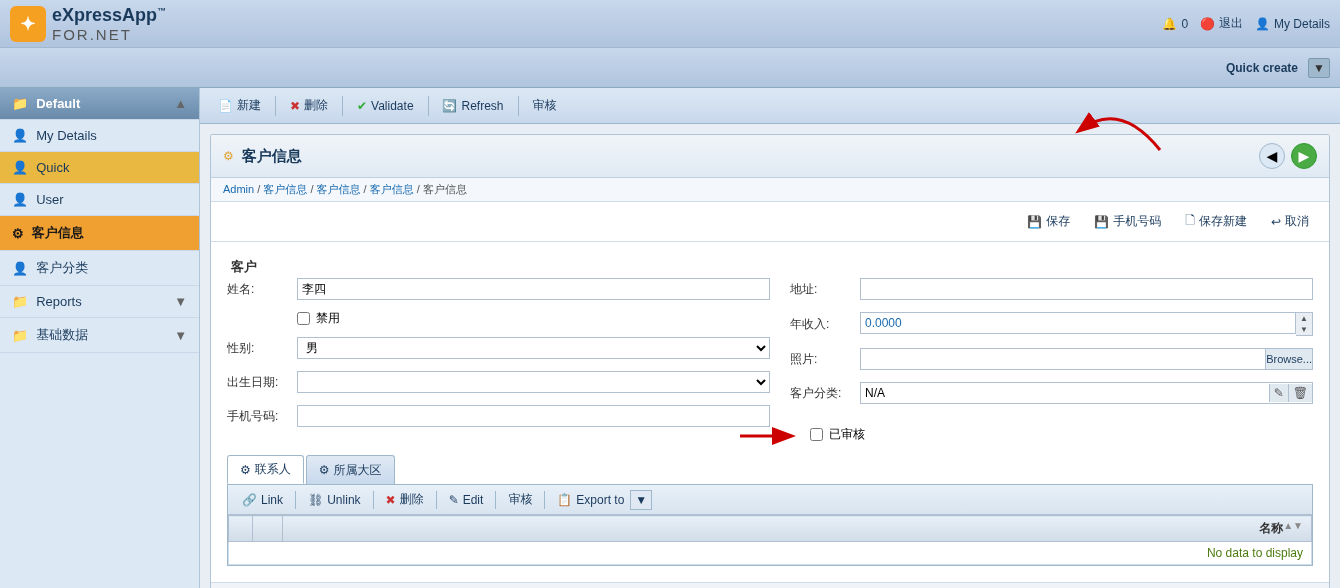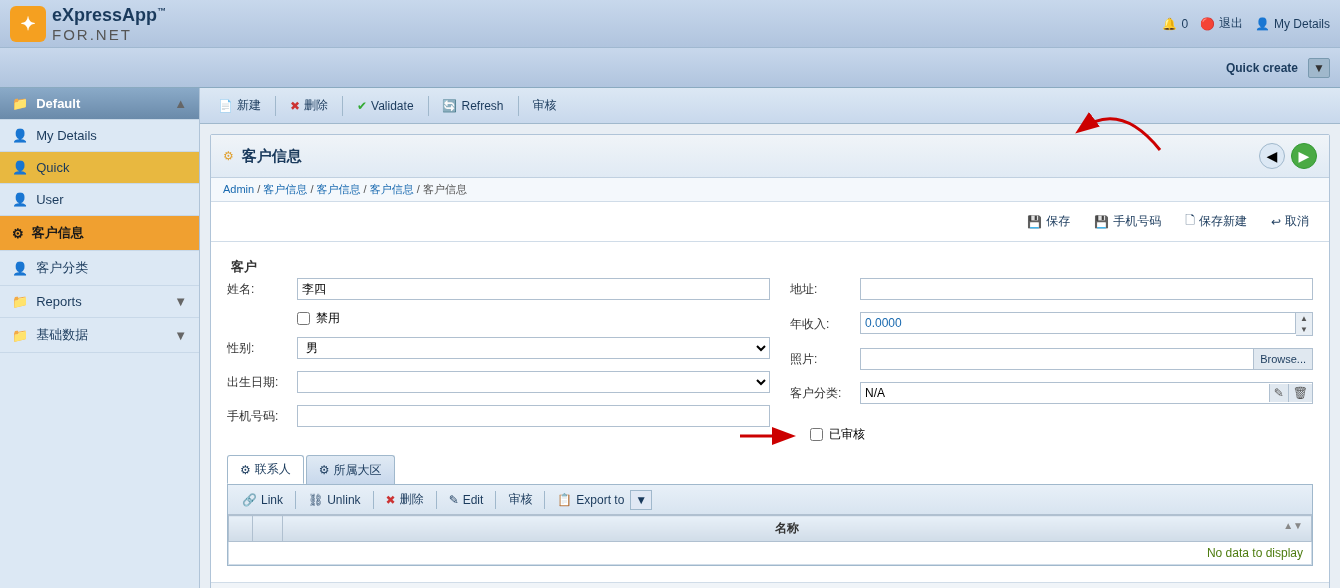--- a/index.html
+++ b/index.html
@@ -294,21 +294,21 @@
     .browse-input {
       flex: 1;
       border: none;
       padding: 2px 4px;
       font-size: 12px;
     }
     .browse-btn {
       background: #e0e8f0;
       border: none;
       border-left: 1px solid #b0c0d0;
-      padding: 2px 6px;
+      padding: 2px 0;
       cursor: pointer;
       font-size: 11px;
       color: #1a3a5c;
     }
 
     
     .category-wrapper {
       flex: 1;
       display: flex;
       border: 1px solid #b0c0d0;
@@ -393,21 +393,21 @@
 
     
     .data-table {
       width: 100%;
       border-collapse: collapse;
     }
     .data-table th {
       background: linear-gradient(to bottom, #e8f0f8, #d0dce8);
       border: 1px solid #b0c0d0;
       padding: 4px 8px;
-      text-align: center;
+      text-align: right;
       font-size: 12px;
       color: #333;
     }
     .data-table td {
       border: 1px solid #d0dce8;
       padding: 4px 8px;
       font-size: 12px;
     }
     .no-data {
       text-align: right;

